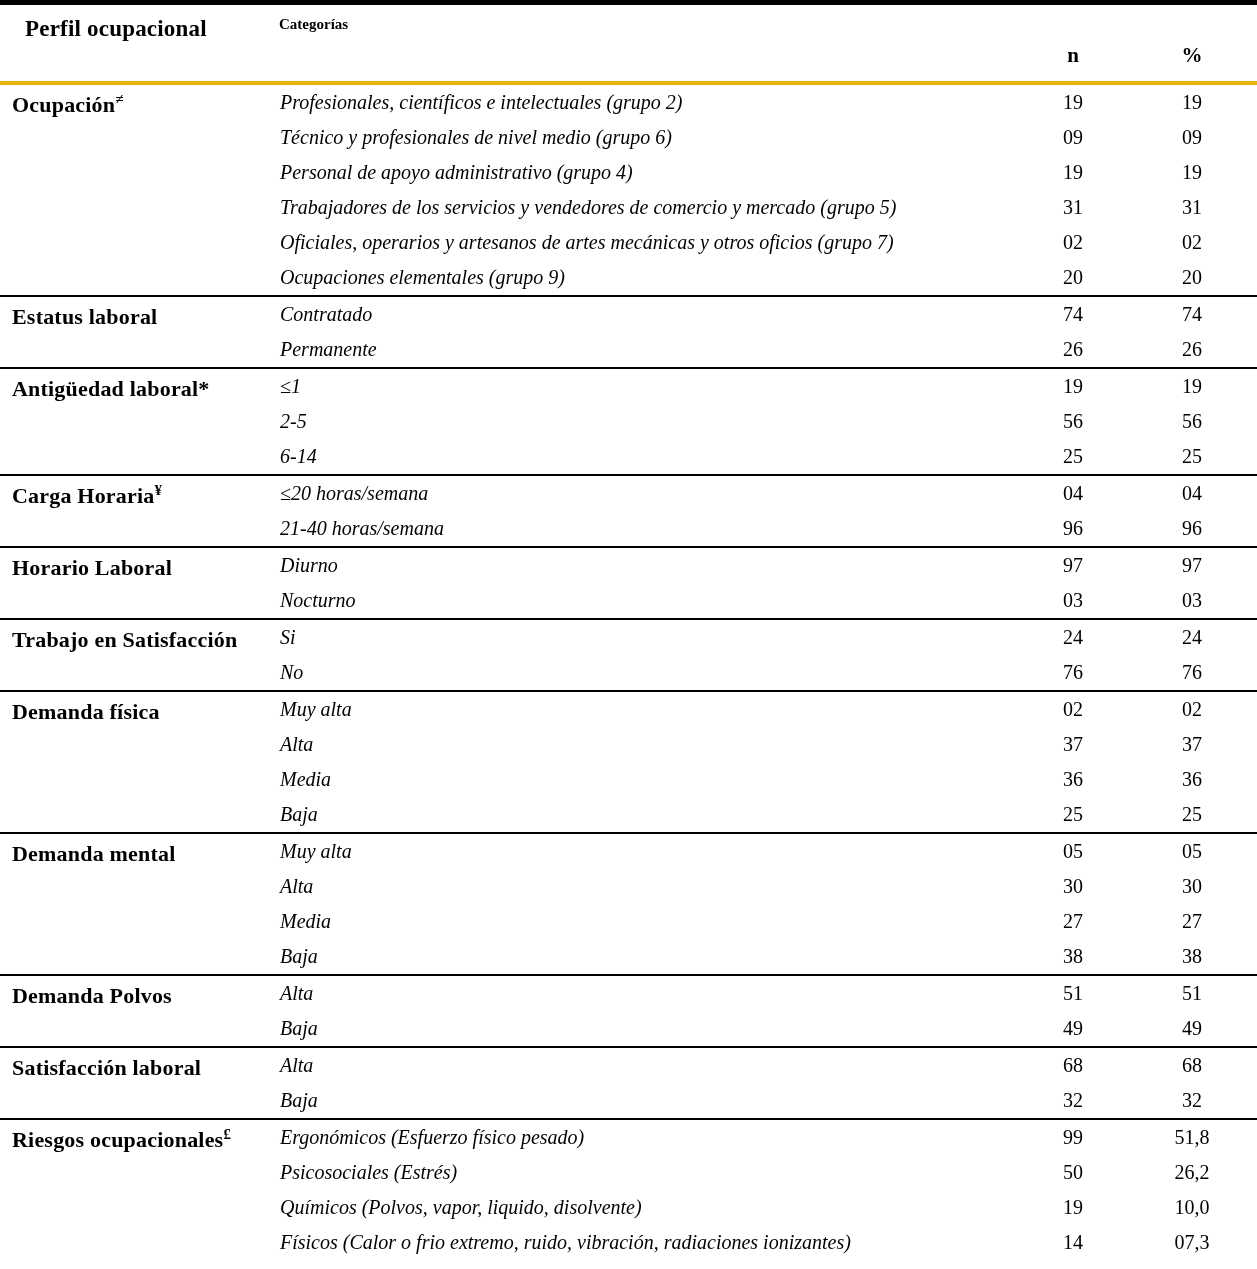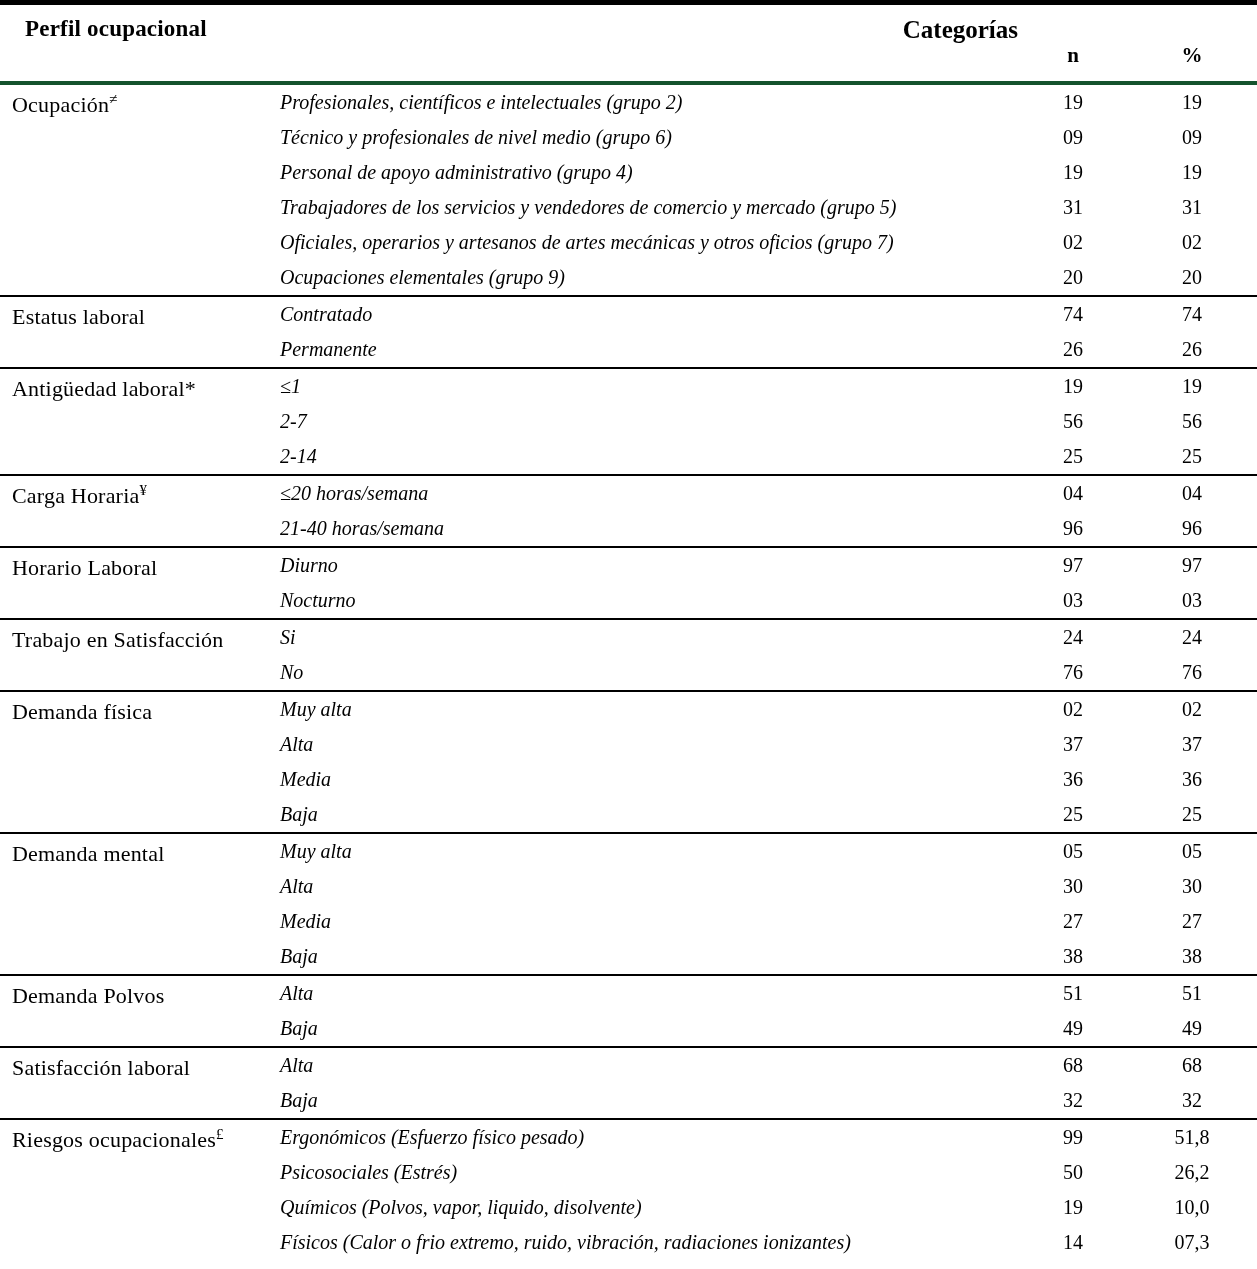--- a/index.html
+++ b/index.html
@@ -19,54 +19,54 @@
     table-layout: fixed;
     border-top: 5px solid #000;
     border-bottom: 5px solid #000;
   }
   col.c-profile  { width: 278px; }
   col.c-category { width: auto;  }
   col.c-n        { width: 108px; }
   col.c-pct      { width: 130px; }
 
   thead th {
-    border-bottom: 4px solid #14532d;
+    border-bottom: 4px solid #eab308;
     font-weight: bold;
     height: 80px;
     box-sizing: border-box;
   }
   th.h-profile {
     text-align: left;
     vertical-align: top;
     padding: 11px 0 0 25px;
     font-size: 23px;
     letter-spacing: .2px;
   }
   th.h-category {
-    text-align: right;
+    text-align: left;
     vertical-align: top;
     padding-top: 11px;
-    font-size: 25px;
+    font-size: 15px;
   }
   th.h-n, th.h-pct {
     text-align: center;
     vertical-align: top;
     padding-top: 38px;
     font-size: 21px;
   }
 
   tbody.section tr:first-child td {
     border-top: 2px solid #000;
   }
   td {
     vertical-align: top;
     box-sizing: border-box;
   }
   td.profile {
-    font-weight: normal;
+    font-weight: bold;
     font-size: 22px;
     line-height: 34px;
     padding: 3px 8px 3px 12px;
     letter-spacing: .2px;
   }
   td.profile sup {
     font-size: 15px;
     line-height: 0;
   }
   td.category {
@@ -149,26 +149,26 @@
         </tr>
       </tbody>
       <tbody class="section">
         <tr>
           <td class="profile" rowspan="3"><span>Antigüedad laboral*</span></td>
           <td class="category">≤1</td>
           <td class="n">19</td>
           <td class="pct">19</td>
         </tr>
         <tr>
-          <td class="category">2-7</td>
+          <td class="category">2-5</td>
           <td class="n">56</td>
           <td class="pct">56</td>
         </tr>
         <tr>
-          <td class="category">2-14</td>
+          <td class="category">6-14</td>
           <td class="n">25</td>
           <td class="pct">25</td>
         </tr>
       </tbody>
       <tbody class="section">
         <tr>
           <td class="profile" rowspan="2"><span>Carga Horaria</span><sup>¥</sup></td>
           <td class="category">≤20 horas/semana</td>
           <td class="n">04</td>
           <td class="pct">04</td>

